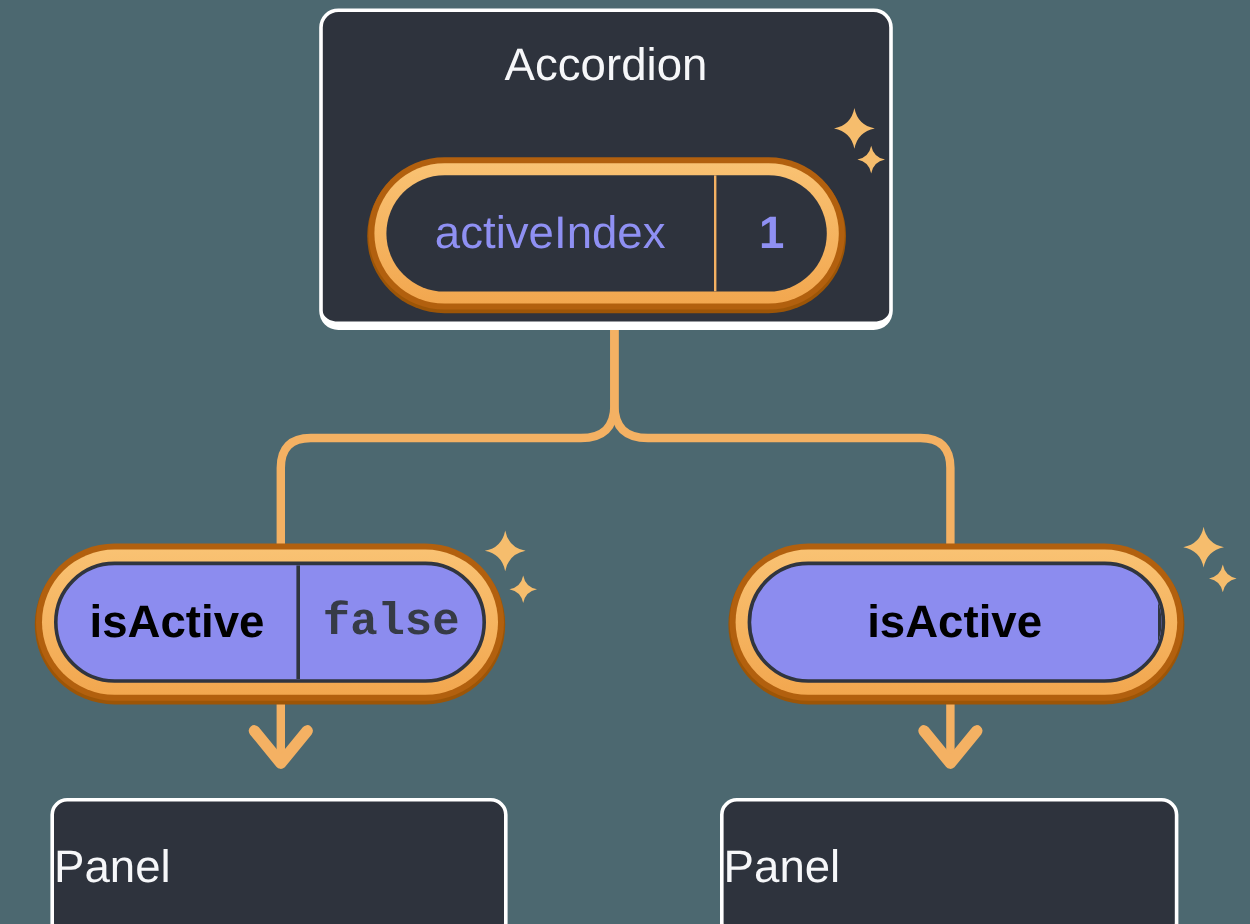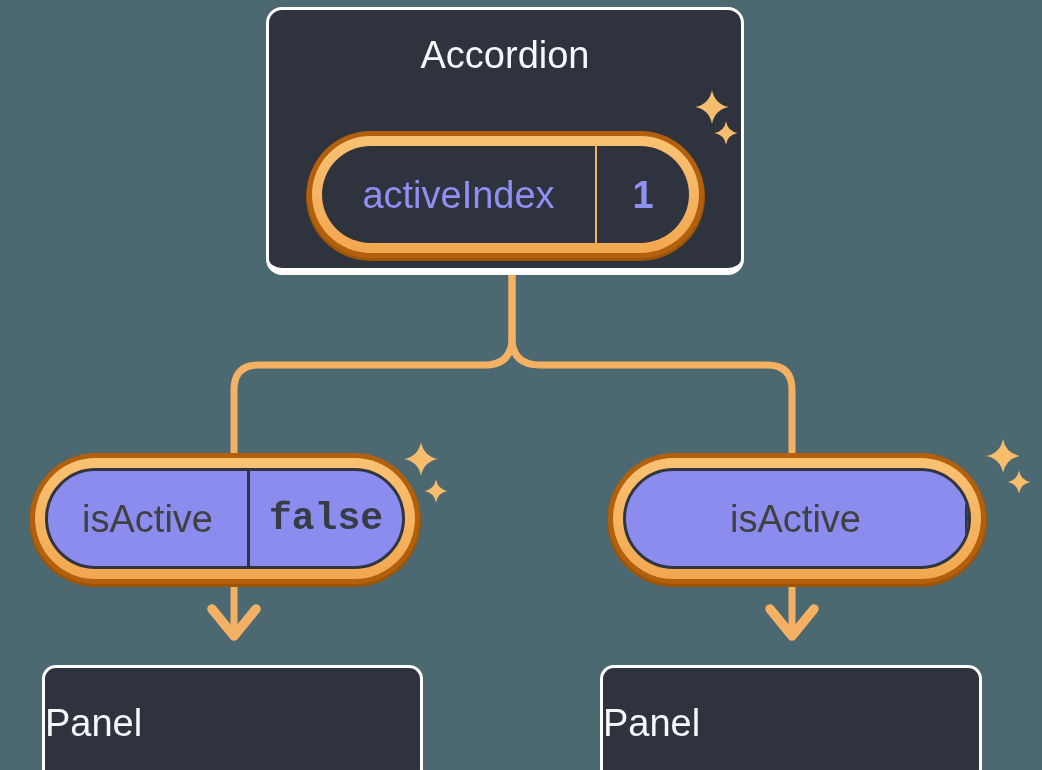--- a/index.html
+++ b/index.html
@@ -74,21 +74,21 @@
   
   .state-pill { left: 307px; top: 100px; width: 397px; height: 127px; margin-top: 31px; }
   .state-core { background: #2e333d; }
   .state-name-cell  { flex: 1; color: #8f90f3; font-weight: 400; }
   .state-divider { width: 2px; background: #f4b163; }
   .state-value-cell { width: 92px; color: #8f90f3; font-weight: 700; }
   
   .prop-pill-left  { left: 30px;  top: 453px; width: 390px; height: 131px; }
   .prop-pill-right { left: 608px; top: 453px; width: 378px; height: 131px; }
   .prop-core { background: #8c8cef; border: 3px solid #30353f; }
-  .prop-name-cell { flex: 1; color: #404040; font-weight: 400; }
+  .prop-name-cell { flex: 1; color: #000000; font-weight: 700; }
   .prop-divider { width: 3px; background: #30353f; }
   .prop-value-cell { color: #363b46; font-weight: 700; font-family: Liberation Mono, monospace; }
   .prop-pill-left  .prop-value-cell { width: 152px; }
   .prop-pill-right .prop-value-cell { width: 140px; }
   .connector-layer { z-index: 1; }
   .sparkle-layer { z-index: 3; }
 </style>
 </head>
 <body>
 

